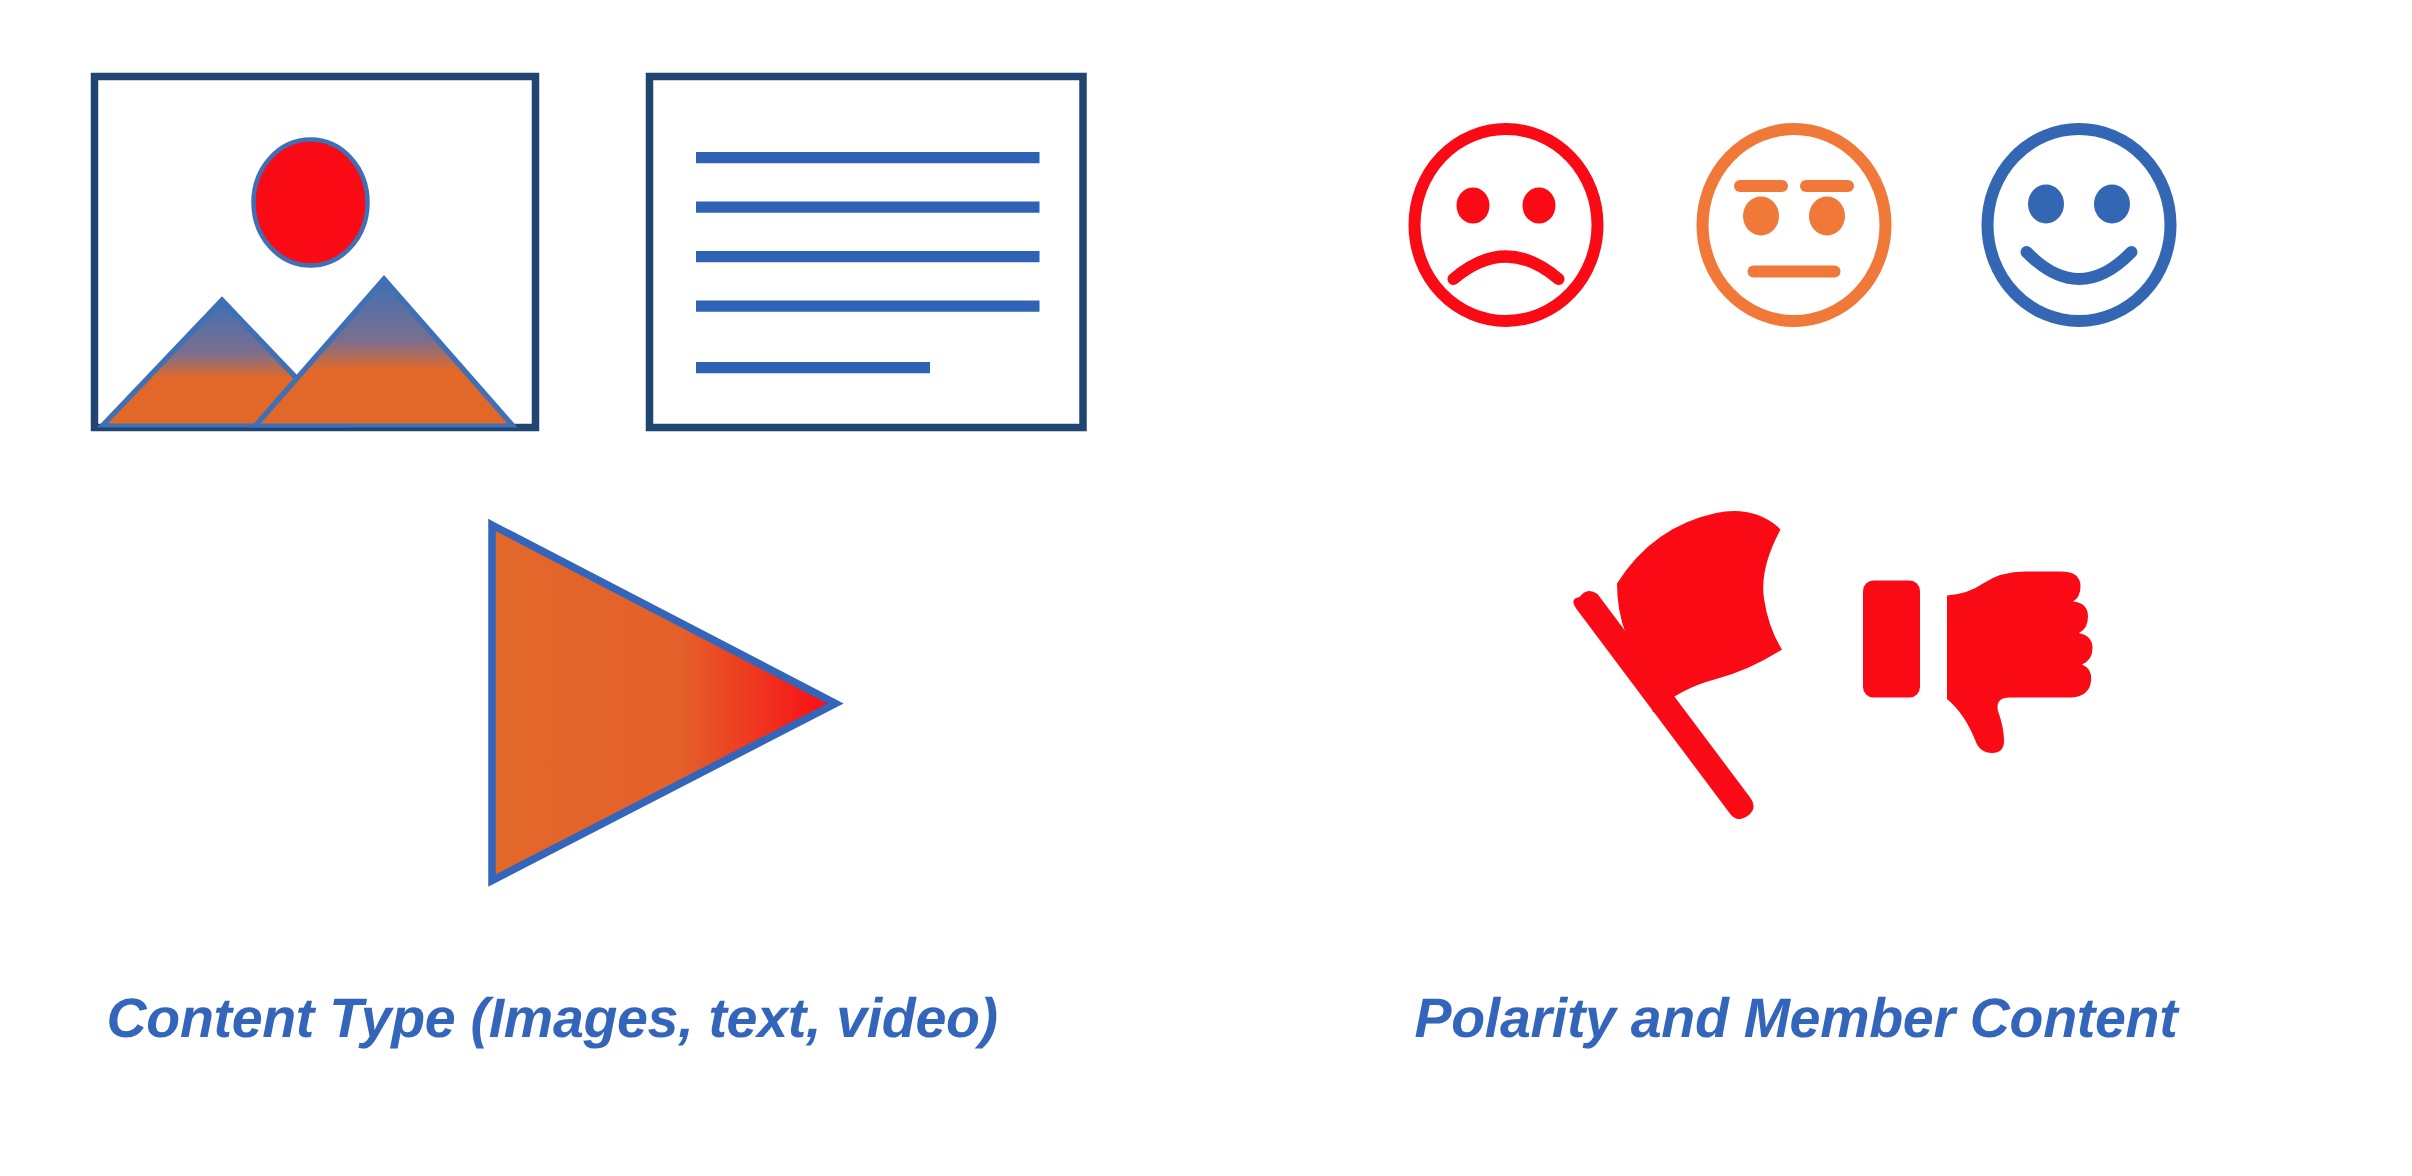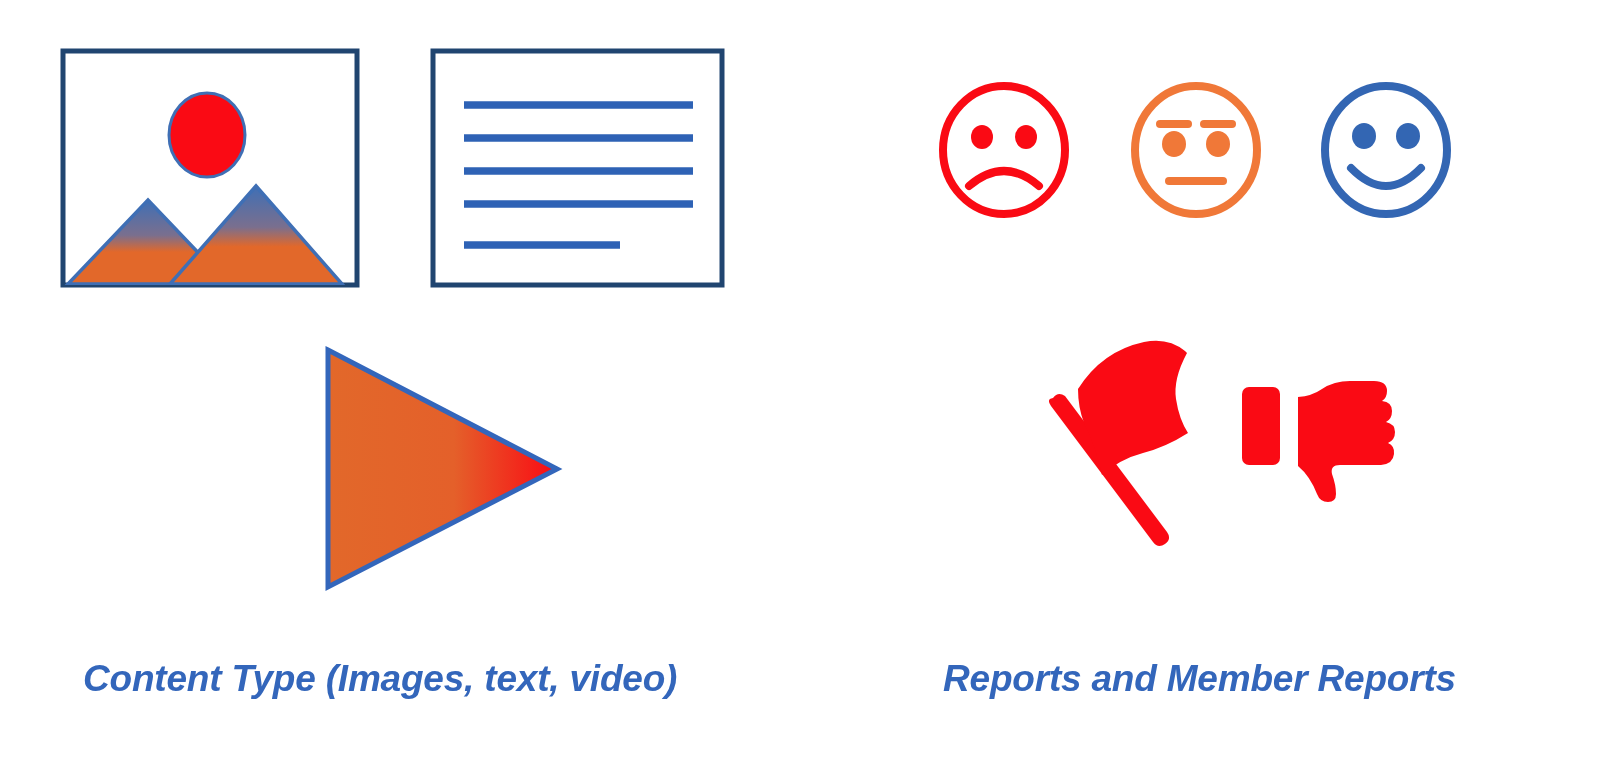--- a/index.html
+++ b/index.html
@@ -36,21 +36,21 @@
   
   .caption {
     font-family: "Liberation Sans", sans-serif;
     font-weight: bold;
     font-style: italic;
     font-size: 37px;
     color: #3366bb;
     letter-spacing: -0.2px;
     white-space: nowrap;
   }
-  #caption-left  { left: 83px;  top: 658px; }
+  #caption-left  { left: 71px;  top: 658px; }
   #caption-right { left: 943px; top: 658px; }
 
   svg { display: block; overflow: visible; }
 </style>
 </head>
 <body>
 
 <div id="stage">
 
   <div class="abs" id="image-icon">
@@ -166,15 +166,15 @@
                Q 96 107 96 116
                Q 96 124 88 124
                Q 80 124 77 116
                Q 70 98 58 88
                Z" fill="#fa0a14"></path>
     </svg>
   </div>
 
   <div class="abs caption" id="caption-left">Content Type (Images, text, video)</div>
 
-  <div class="abs caption" id="caption-right">Reports and Member Reports</div>
+  <div class="abs caption" id="caption-right">Polarity and Member Content</div>
 
 </div>
 
 </body></html>

